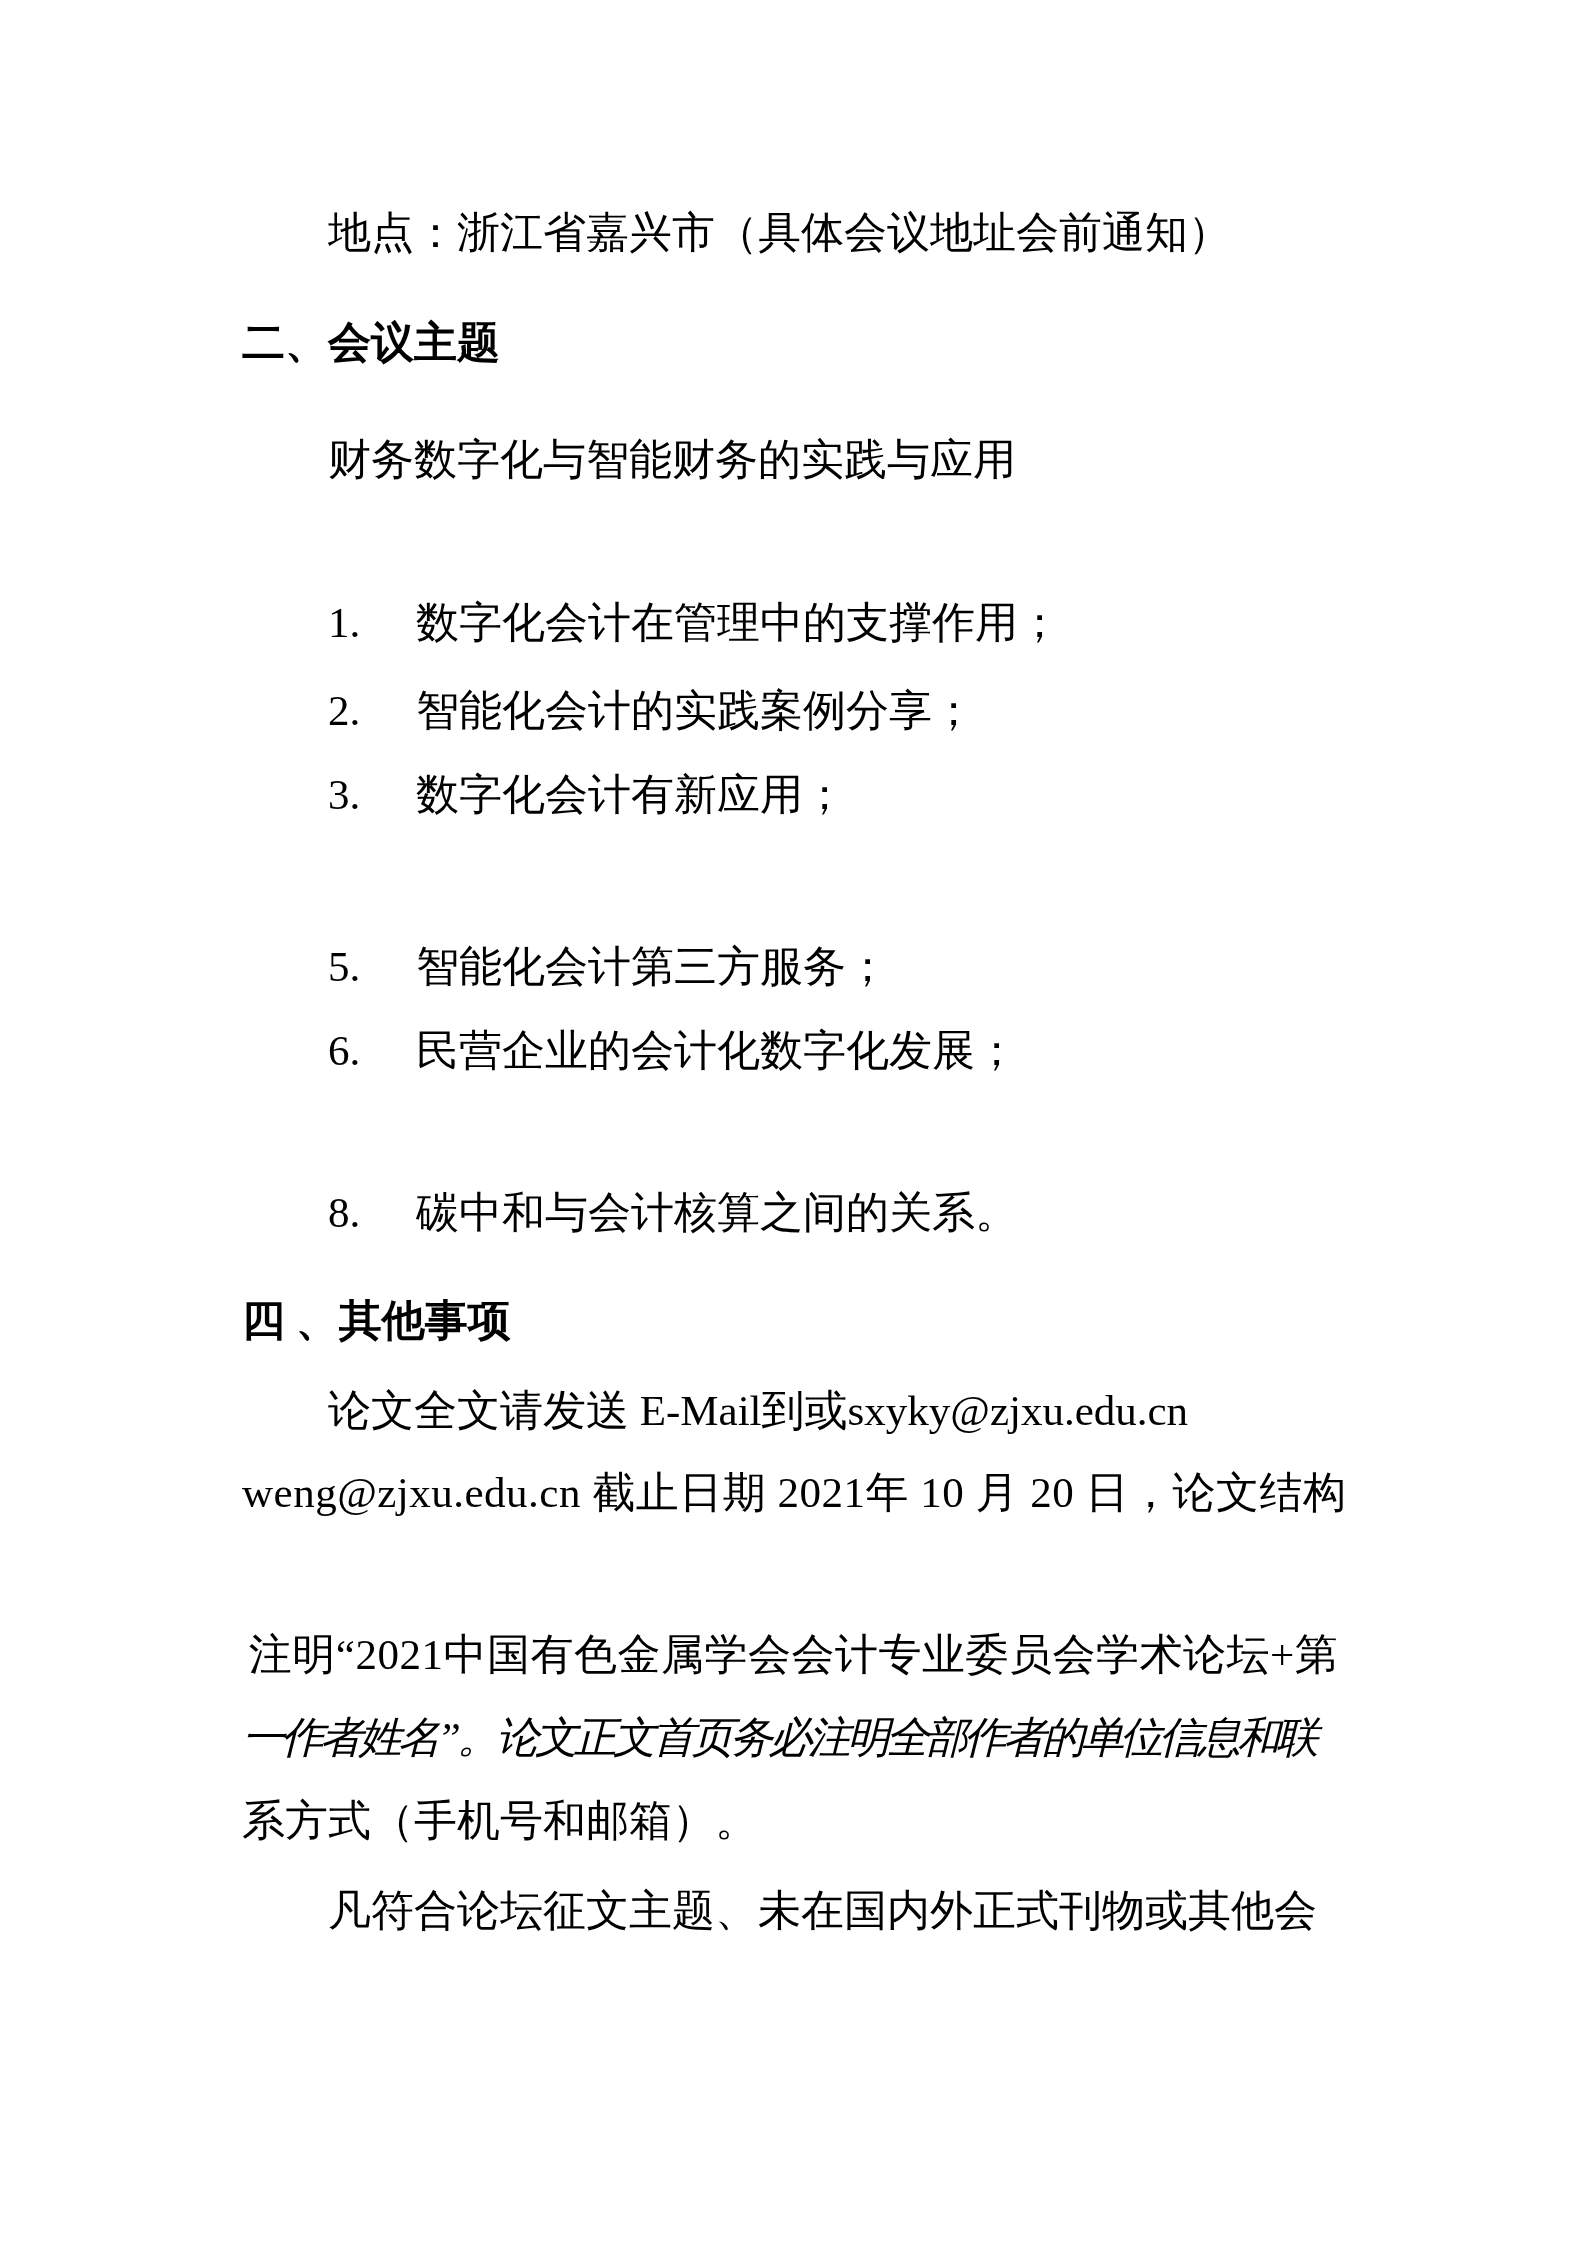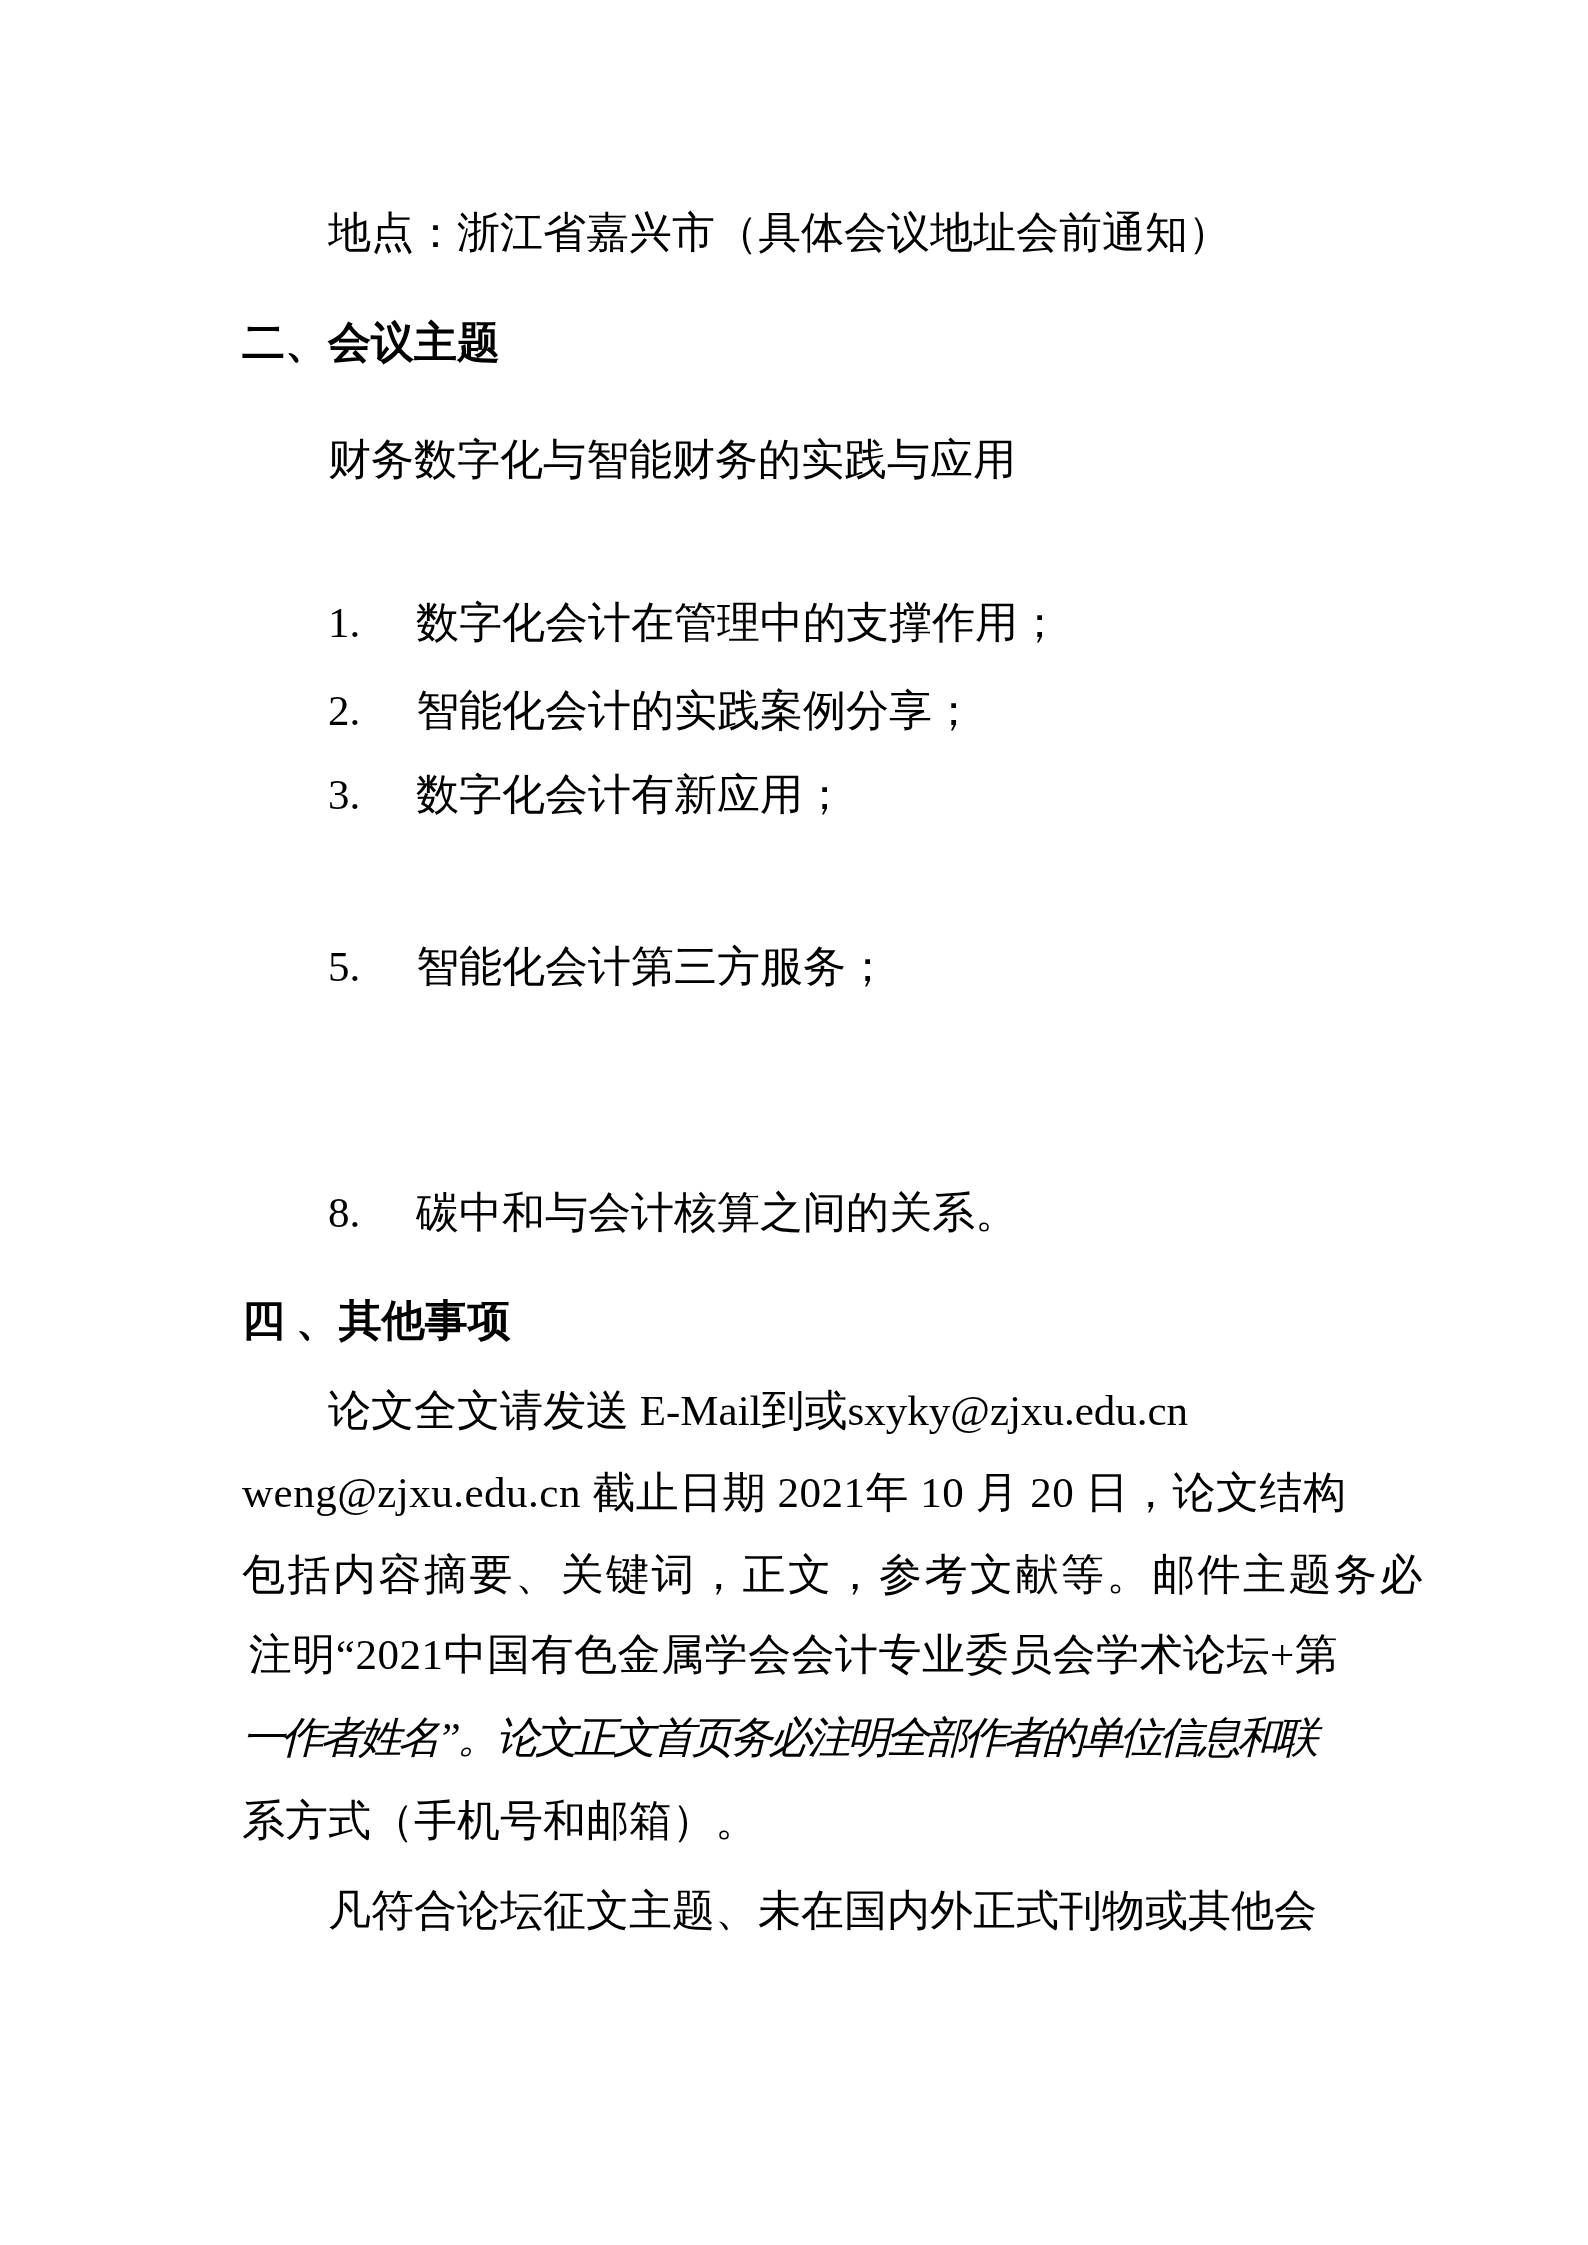--- a/index.html
+++ b/index.html
@@ -54,31 +54,31 @@
 
   <div class="line indent item" style="top:600px"><span class="num">1.</span><span>数字化会计在管理中的支撑作用；</span></div>
 
   <div class="line indent item" style="top:688px"><span class="num">2.</span><span>智能化会计的实践案例分享；</span></div>
 
   <div class="line indent item" style="top:772px"><span class="num">3.</span><span>数字化会计有新应用；</span></div>
 
 
   <div class="line indent item" style="top:944px"><span class="num">5.</span><span>智能化会计第三方服务；</span></div>
 
+  <div class="line indent item" style="top:1028px"><span class="num">6.</span><span>民营企业的会计化数字化发展；</span></div>
 
 
   <div class="line indent item" style="top:1190px"><span class="num">8.</span><span>碳中和与会计核算之间的关系。</span></div>
 
   <div class="line heading" style="top:1298px">四 、其他事项</div>
 
   <div class="line indent" style="top:1388px">论文全文请发送 E-Mail到或sxyky@zjxu.edu.cn</div>
 
   <div class="line sp1" style="top:1470px">weng@zjxu.edu.cn 截止日期 2021年 10 月 20 日，论文结构</div>
 
-  <div class="line sp2" style="top:1552px">包括内容摘要、关键词，正文，参考文献等。邮件主题务必</div>
 
   <div class="line sp1" style="top:1632px">注明“2021中国有色金属学会会计专业委员会学术论坛+第</div>
 
   <div class="line spn4" style="top:1715px">一作者姓名”。论文正文首页务必注明全部作者的单位信息和联</div>
 
   <div class="line" style="top:1798px">系方式（手机号和邮箱）。</div>
 
   <div class="line indent" style="top:1888px">凡符合论坛征文主题、未在国内外正式刊物或其他会</div>
 
 </div>

